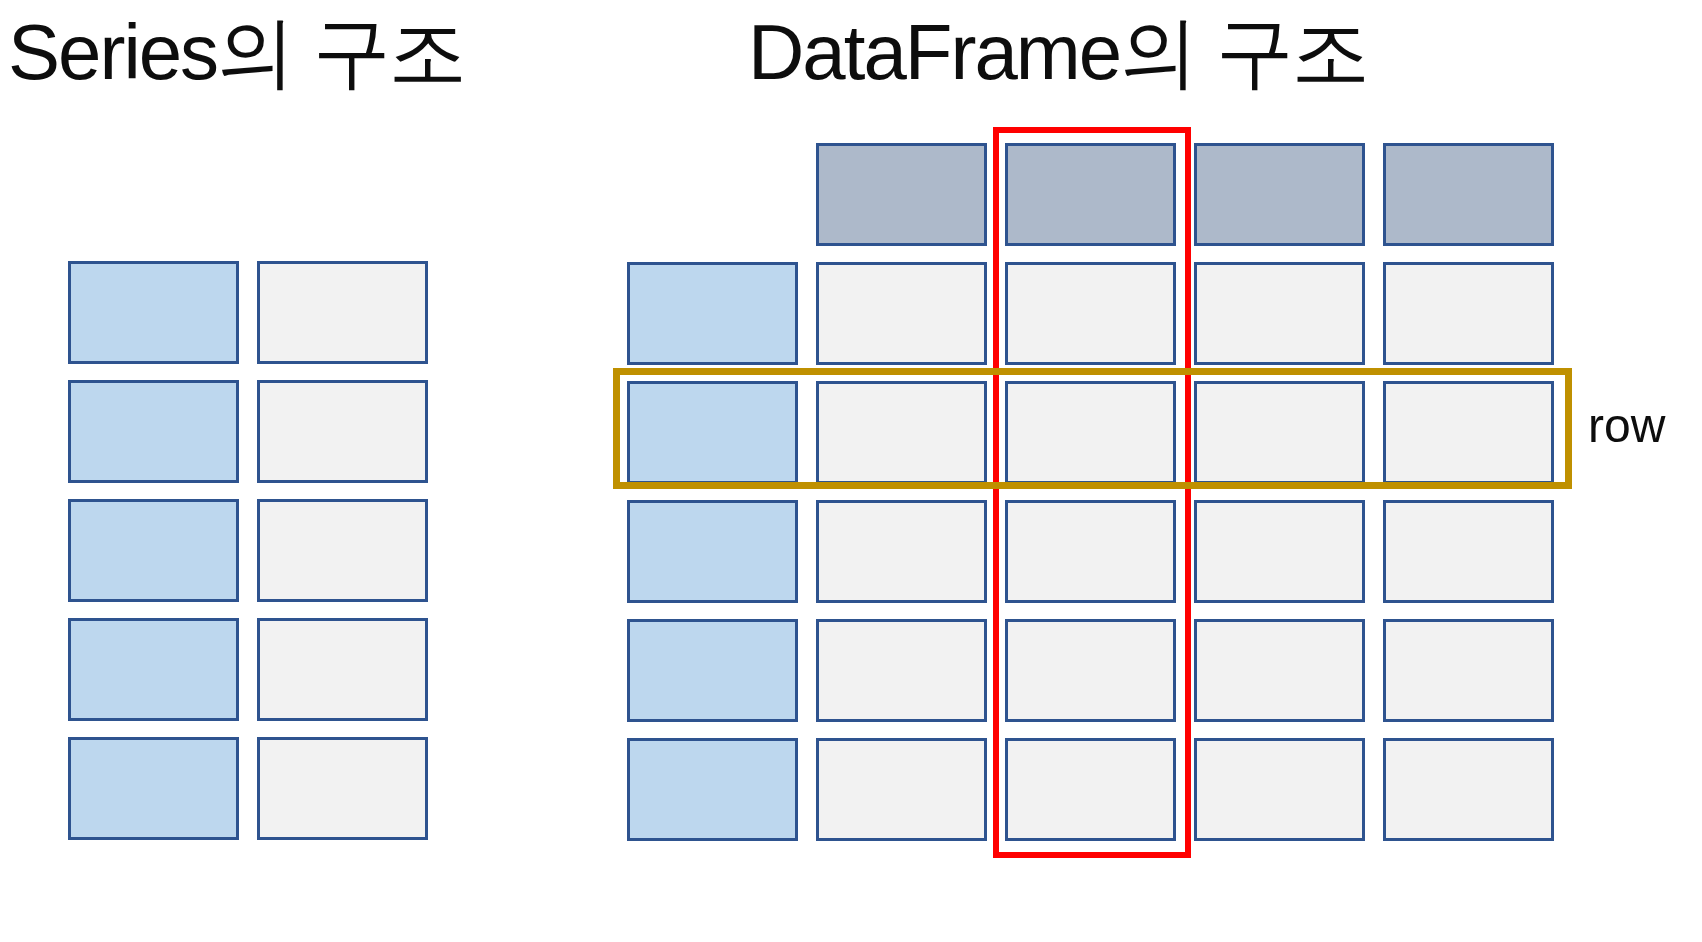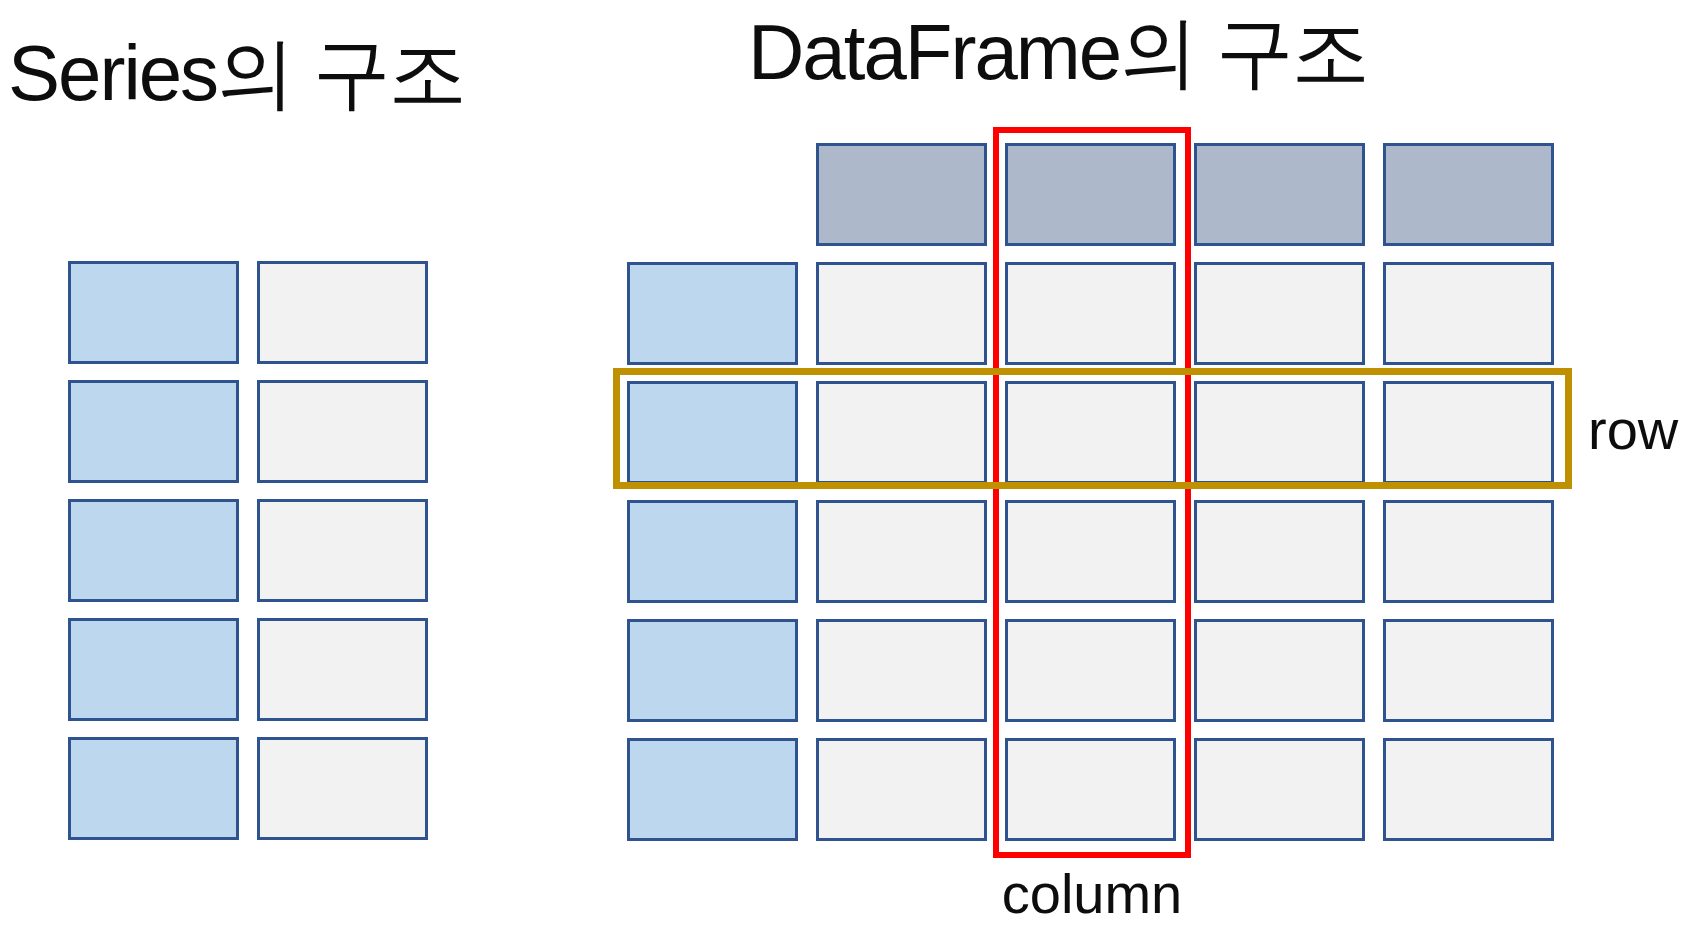--- a/index.html
+++ b/index.html
@@ -4,34 +4,34 @@
 <style>
   html,body{margin:0;padding:0;background:#fff;}
   .stage{
     position:relative;width:1702px;height:942px;background:var(--background,#fff);
     font-family:"Liberation Sans","DejaVu Sans",sans-serif;overflow:hidden;
   }
   .title{
     position:absolute;top:10px;font-size:78px;line-height:1.1;
     color:var(--text,#0d0d0d);letter-spacing:-2px;white-space:nowrap;
   }
-  .title-series{left:8px;margin-top:21px;}
+  .title-series{left:8px;}
   .title-df{left:748px;}
   .grid{position:absolute;display:grid;column-gap:18px;row-gap:16px;}
   .series-grid{left:68px;top:261px;grid-template-columns:171px 171px;grid-auto-rows:103px;}
   .df-grid{left:627px;top:143px;grid-template-columns:171px 171px 171px 171px 171px;grid-auto-rows:103px;}
   .cell{box-sizing:border-box;border:3px solid var(--box-border,#2e538f);}
   .cell.index{background:var(--index-fill,#bdd7ee);}
   .cell.value{background:var(--value-fill,#f2f2f2);}
   .cell.header{background:var(--header-fill,#adb9ca);}
   .cell.spacer{visibility:hidden;}
   .hl{position:absolute;box-sizing:border-box;background:transparent;}
   .hl-column{left:993px;top:127px;width:198px;height:731px;border:6px solid var(--column-highlight,#ff0000);z-index:10;}
   .hl-row{left:613px;top:368px;width:959px;height:121px;border:7px solid var(--row-highlight,#bf9000);z-index:20;}
-  .lbl{position:absolute;font-size:56px;line-height:1;color:var(--text,#0d0d0d);z-index:30;white-space:nowrap;}
+  .lbl{position:absolute;font-size:48px;line-height:1;color:var(--text,#0d0d0d);z-index:30;white-space:nowrap;}
   .lbl-column{left:1092px;top:866px;transform:translateX(-50%);}
   .lbl-row{left:1588px;top:402px;}
 </style>
 </head>
 <body>
 
 <div class="stage">
 
   <div class="title title-series">Series의 구조</div>
 
@@ -80,17 +80,16 @@
       <div class="cell value"></div>
       <div class="cell value"></div>
       <div class="cell value"></div>
       <div class="cell value"></div>
     </div>
 
   <div class="hl hl-column"></div>
 
   <div class="hl hl-row"></div>
 
-  <div class="lbl lbl-column">column</div>
 
   <div class="lbl lbl-row">row</div>
 
 </div>
 
 </body></html>

